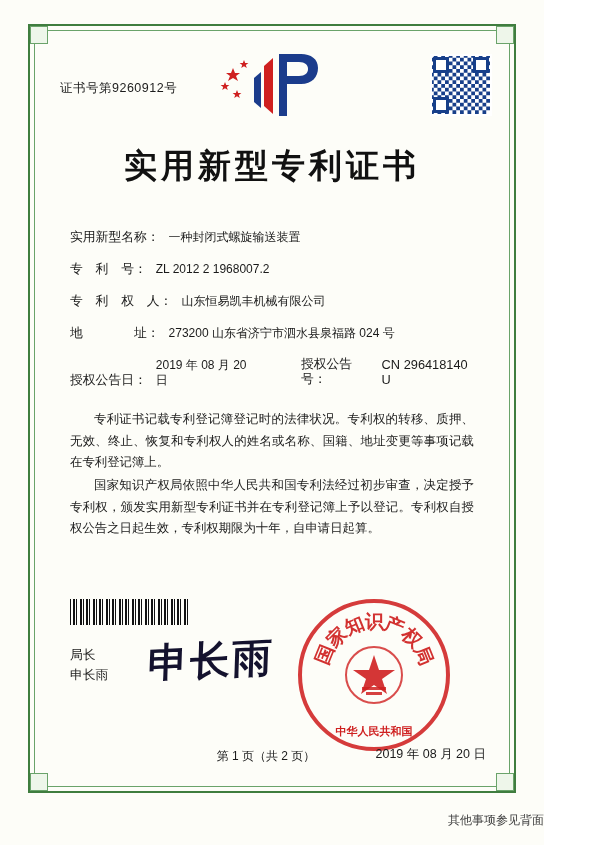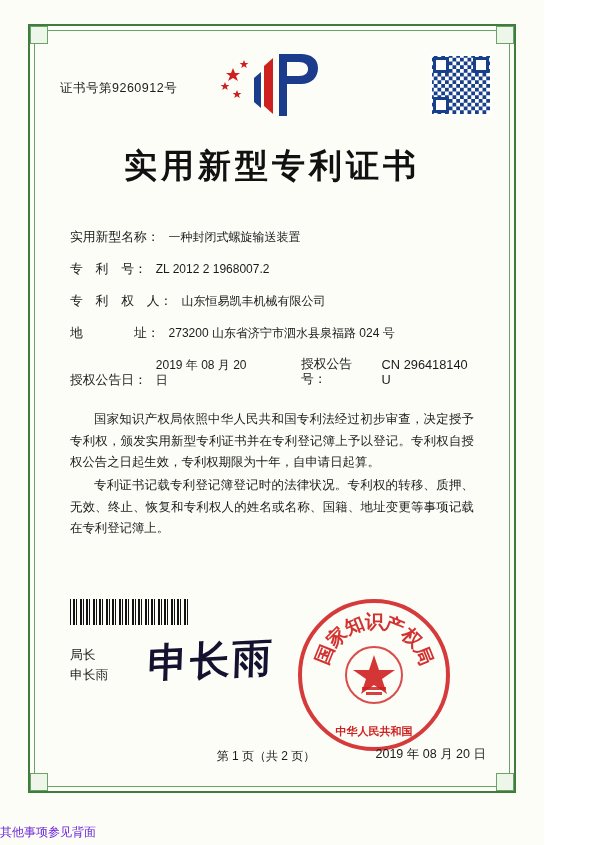--- a/index.html
+++ b/index.html
@@ -279,24 +279,24 @@
     bottom: -4px;
     text-align: center;
     font-size: 12px;
     color: #1a1a1a;
   }
 
   .footnote {
     position: absolute;
     left: 0;
     right: 0;
-    bottom: 4px;
-    text-align: left;
+    bottom: 16px;
+    text-align: right;
     font-size: 12px;
-    color: #6d28d9;
+    color: #404040;
   }
 </style>
 </head>
 <body>
 
 <div class="page">
 
   <div class="border-outer"></div>
   <div class="border-inner"></div>
   <div class="corner tl"></div>
@@ -358,22 +358,22 @@
       <div class="row dual">
         <span class="label">授权公告日：</span>
         <span class="value">2019 年 08 月 20 日</span>
         <span class="label2">授权公告号：</span>
         <span class="value2">CN 296418140 U</span>
       </div>
 
     </div>
 
     <div class="paras">
+      <p>专利证书记载专利登记簿登记时的法律状况。专利权的转移、质押、无效、终止、恢复和专利权人的姓名或名称、国籍、地址变更等事项记载在专利登记簿上。</p>
       <p>国家知识产权局依照中华人民共和国专利法经过初步审查，决定授予专利权，颁发实用新型专利证书并在专利登记簿上予以登记。专利权自授权公告之日起生效，专利权期限为十年，自申请日起算。</p>
-      <p>专利证书记载专利登记簿登记时的法律状况。专利权的转移、质押、无效、终止、恢复和专利权人的姓名或名称、国籍、地址变更等事项记载在专利登记簿上。</p>
     </div>
 
     <div class="bottom">
 
       <div class="barcode"></div>
 
       <div class="sign-block">
         <div>局长</div>
         <div>申长雨</div>
       </div>

